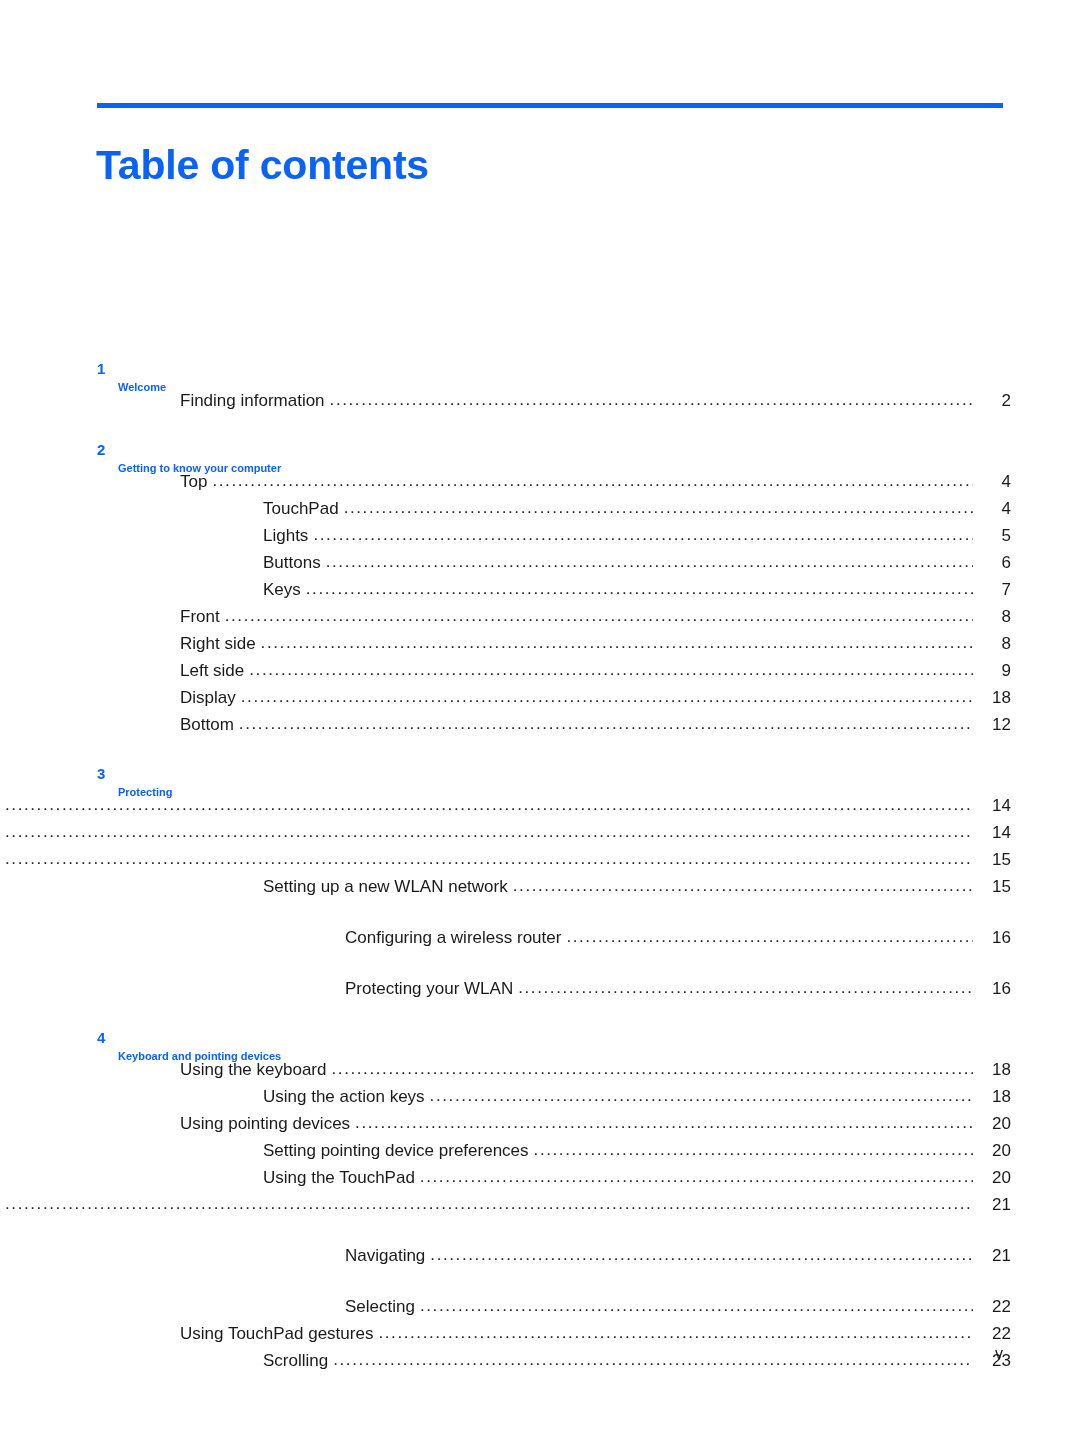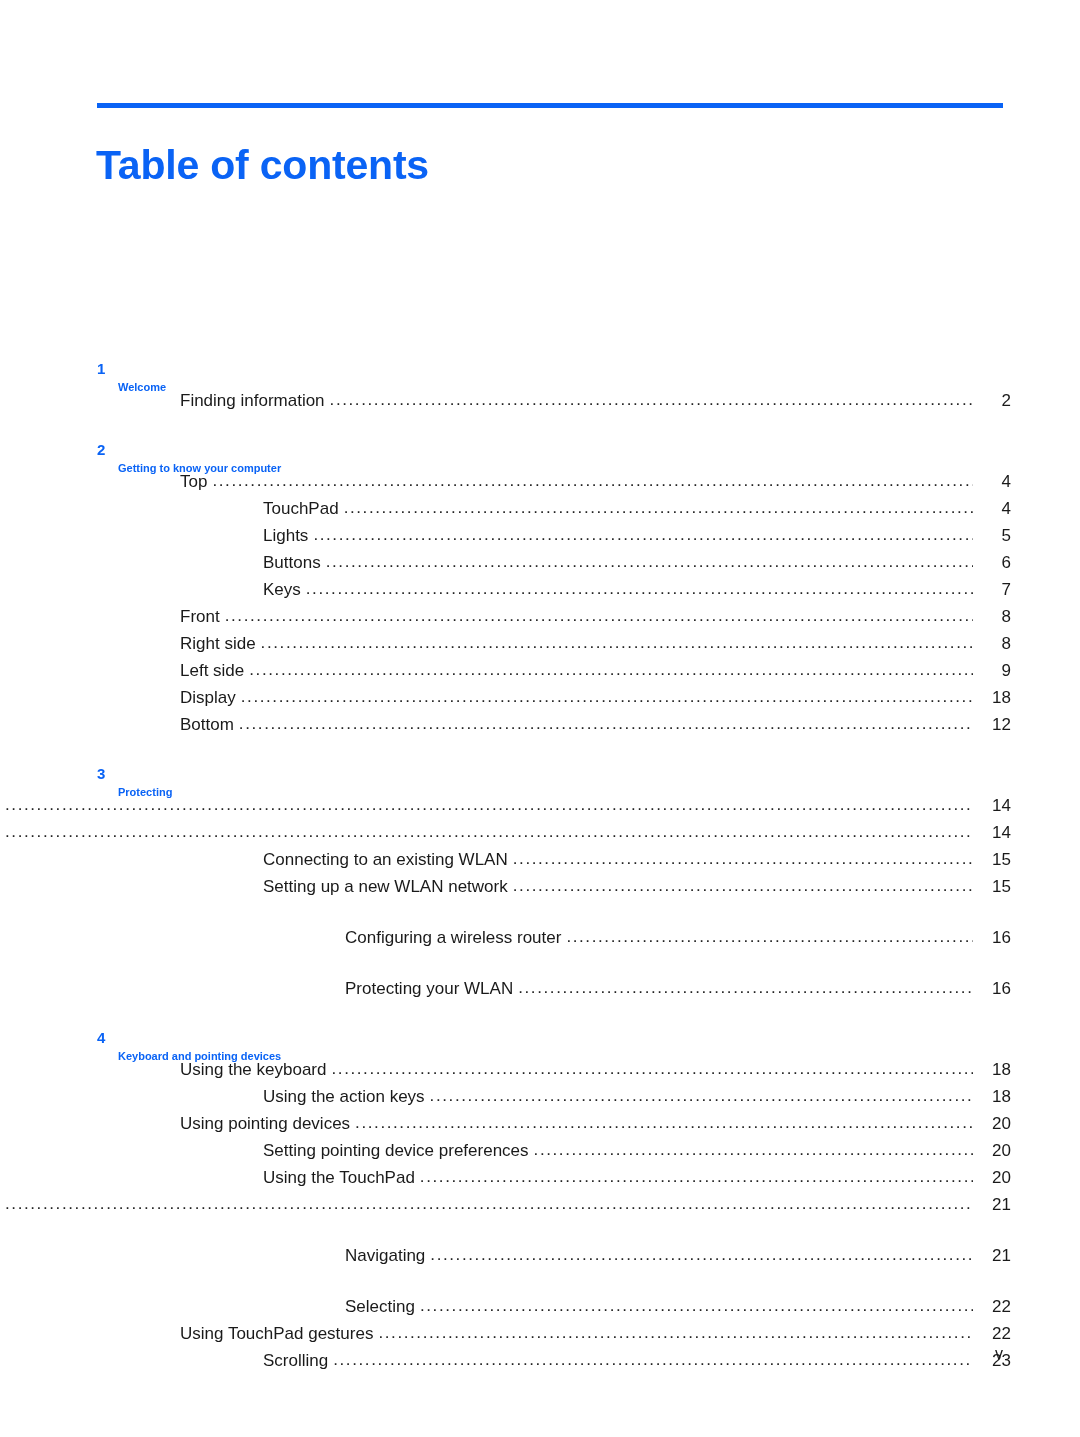--- a/index.html
+++ b/index.html
@@ -200,21 +200,20 @@
         </div>
         <div class="entry lvl1">
           <span class="leader">...................................................................................................................................................................................</span>
           <span class="pageno">14</span>
         </div>
         <div class="entry lvl1">
           <span class="leader">...................................................................................................................................................................................</span>
           <span class="pageno">14</span>
         </div>
         <div class="entry lvl2">
-          <span class="label">Connecting to an existing WLAN</span>
           <span class="leader">...................................................................................................................................................................................</span>
           <span class="pageno">15</span>
         </div>
         <div class="entry lvl2">
           <span class="label">Setting up a new WLAN network</span>
           <span class="leader">...................................................................................................................................................................................</span>
           <span class="pageno">15</span>
         </div>
         <div class="entry lvl3">
           <span class="label">Configuring a wireless router</span>

